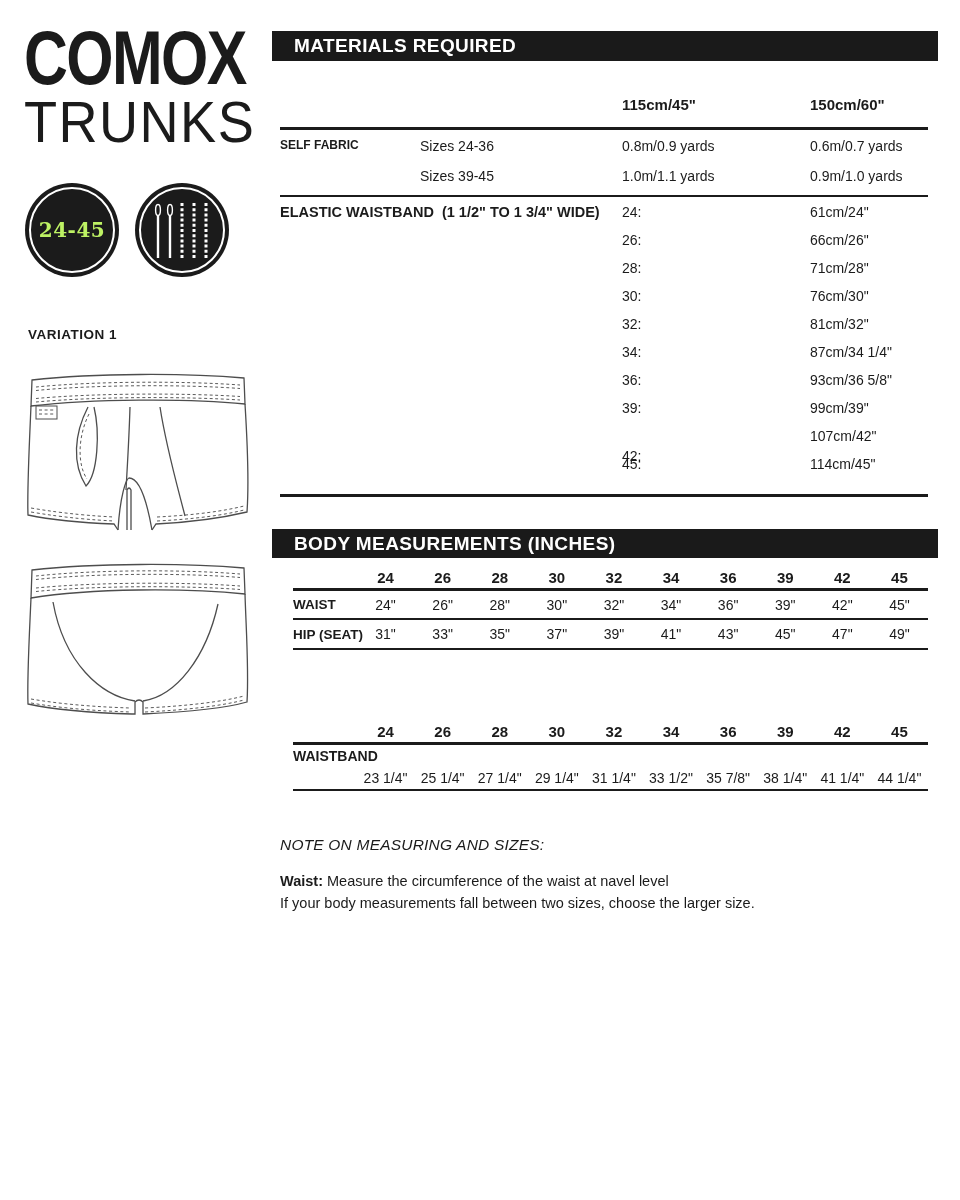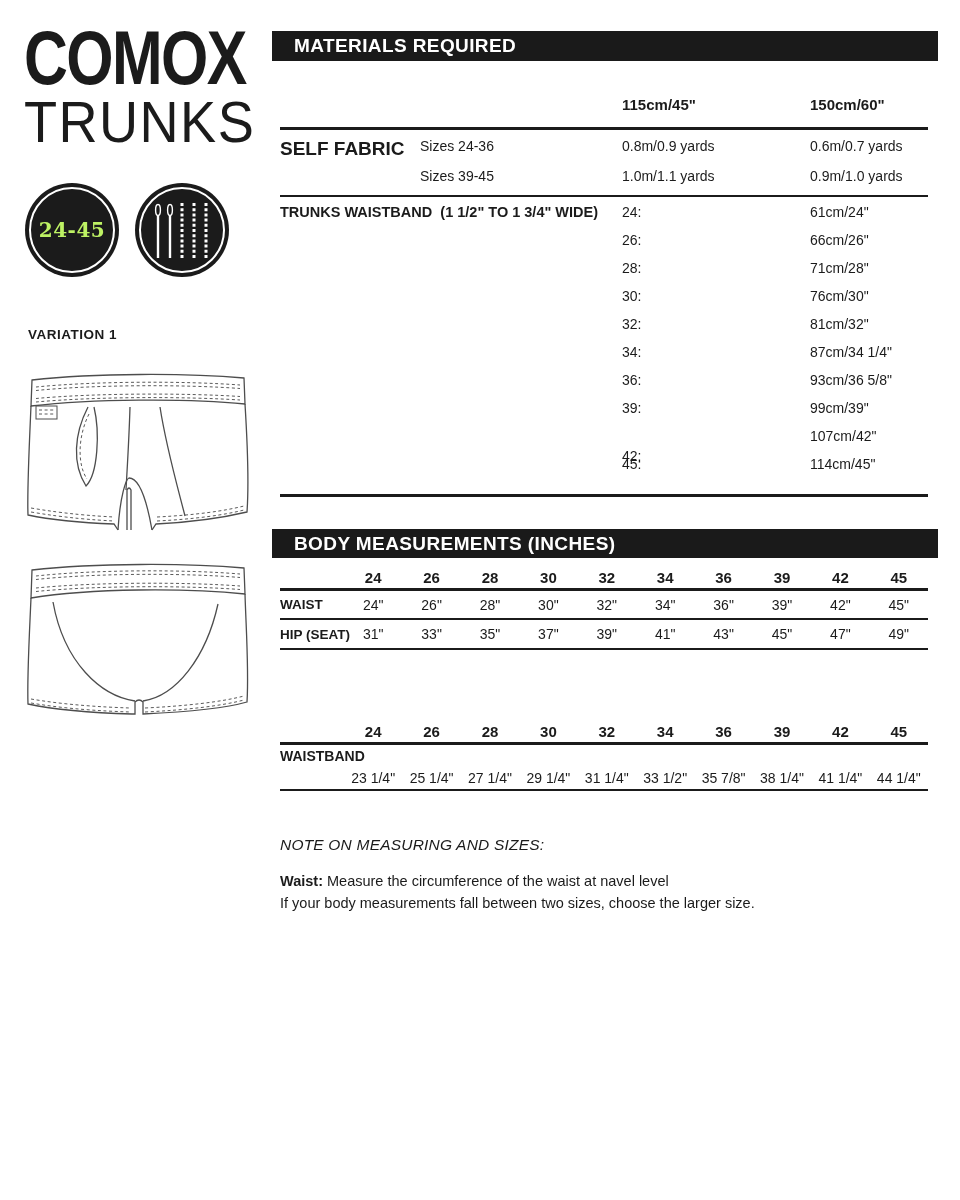--- a/index.html
+++ b/index.html
@@ -26,21 +26,21 @@
   .bar { left:272px; width:666px; background:#1a1a1a; color:#fff; display:flex; align-items:center;
          padding-left:22px; font-size:19px; font-weight:700; letter-spacing:0.4px; white-space:nowrap; }
   
   .hr { left:280px; width:648px; background:var(--ink); }
   
   .t { font-size:14px; white-space:nowrap; }
   .b { font-weight:700; }
   .colA { left:280px; } .colB { left:420px; } .colC { left:622px; } .colD { left:810px; }
   
   .tbl { left:280px; width:648px; }
-  .trow { display:grid; grid-template-columns:64px repeat(10, 1fr); align-items:center; }
+  .trow { display:grid; grid-template-columns:64px repeat(10, 1fr); align-items:center;margin-left:13px; }
   .trow .c  { text-align:center; font-size:14px; white-space:nowrap; }
   .trow .ch { text-align:center; font-size:15px; font-weight:700; white-space:nowrap; }
   .trow .lbl { font-size:13.5px; font-weight:700; white-space:nowrap; }
   .rule3 { border-bottom:3px solid var(--ink); }
   .rule2 { border-bottom:2px solid var(--ink); }
   .h25 { height:25px; } .h29 { height:29px; } .h30 { height:30px; } .h24 { height:24px; } .h22 { height:22px; }
   
   .note-h { left:280px; top:836px; font-size:15.5px; font-style:italic; font-weight:500; letter-spacing:0.2px; }
   .notes { left:280px; top:870px; font-size:14.5px; line-height:22px; }
   .nb { font-weight:700; }
@@ -122,33 +122,33 @@
 
   <div class="abs bar" style="top:31px; height:30px;">
     <span>MATERIALS REQUIRED</span>
   </div>
 
   <span class="abs t b colC" style="top:96px; font-size:15px;">115cm/45"</span>
   <span class="abs t b colD" style="top:96px; font-size:15px;">150cm/60"</span>
 
   <div class="abs hr" style="top:127px; height:3px;"></div>
 
-  <span class="abs t b colA" style="top:138px; font-size:19px;">SELF FABRIC</span>
+  <span class="abs t b colA" style="top:138px; font-size:12px;">SELF FABRIC</span>
   <span class="abs t colB" style="top:138px;">Sizes 24-36</span>
   <span class="abs t colC" style="top:138px;">0.8m/0.9 yards</span>
   <span class="abs t colD" style="top:138px;">0.6m/0.7 yards</span>
 
   <span class="abs t colB" style="top:168px;">Sizes 39-45</span>
   <span class="abs t colC" style="top:168px;">1.0m/1.1 yards</span>
   <span class="abs t colD" style="top:168px;">0.9m/1.0 yards</span>
 
   <div class="abs hr" style="top:195px; height:2px;"></div>
 
   <span class="abs t b colA" style="top:204px; font-size:14.5px;">
-    <span>TRUNKS WAISTBAND</span>&nbsp;
+    <span>ELASTIC WAISTBAND</span>&nbsp;
     <span>(1 1/2" TO 1 3/4" WIDE)</span>
   </span>
 
   <span class="abs t colC" style="top:204px;">24:</span>
   <span class="abs t colD" style="top:204px;">61cm/24"</span>
   <span class="abs t colC" style="top:232px;">26:</span>
   <span class="abs t colD" style="top:232px;">66cm/26"</span>
   <span class="abs t colC" style="top:260px;">28:</span>
   <span class="abs t colD" style="top:260px;">71cm/28"</span>
   <span class="abs t colC" style="top:288px;">30:</span>

